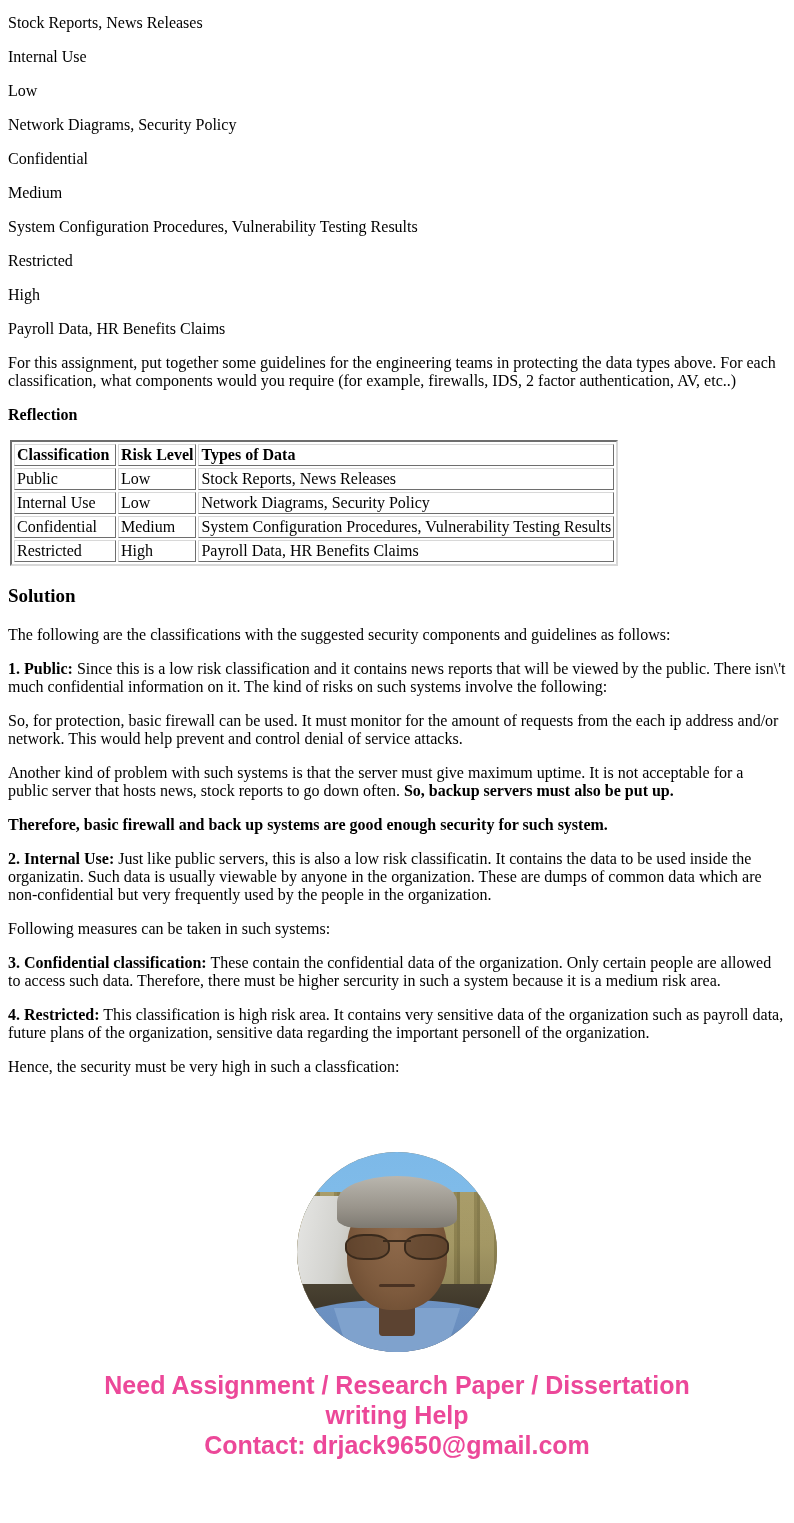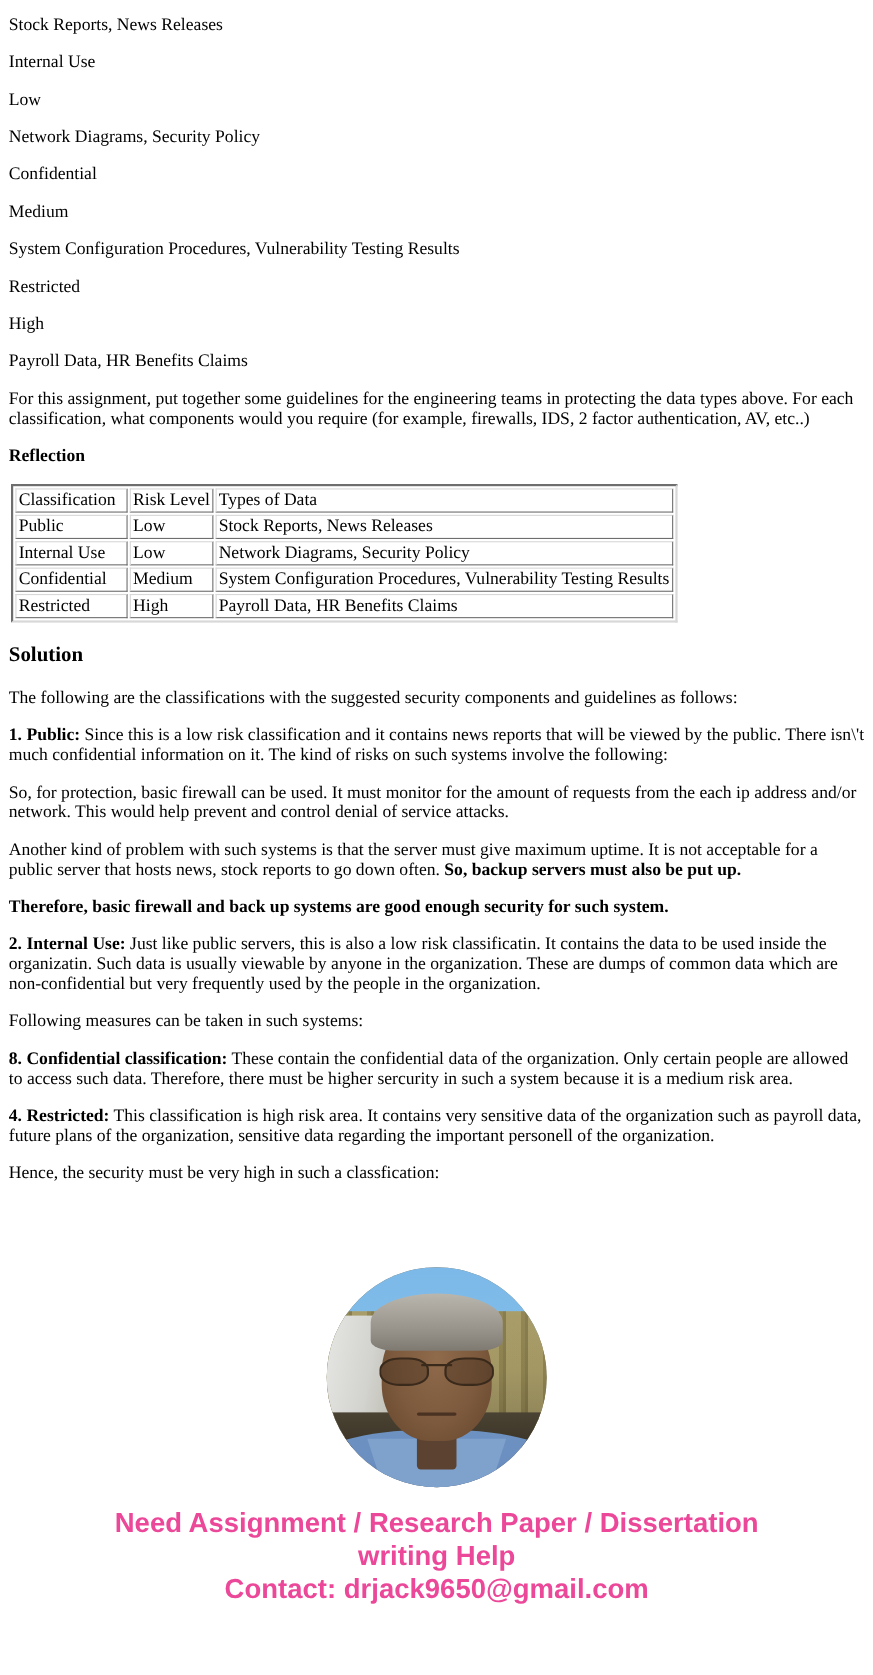--- a/index.html
+++ b/index.html
@@ -59,21 +59,21 @@
   table.classification-table th,
   table.classification-table td {
     border: 1px solid;
     border-color: #d8d8d8 #6e6e6e #6e6e6e #d8d8d8;
     padding: 1px 2px;
     text-align: left;
     vertical-align: top;
     font-weight: normal;
     white-space: nowrap;
   }
-  table.classification-table th { font-weight: normal; }
+  table.classification-table th { font-weight: bold; }
   table.classification-table .col-class { width: 96px; }
   table.classification-table .col-risk  { width: 66px; }
   table.classification-table .col-types { width: 404px; margin-left: 24px; }
 
   
   .avatar-block {
     margin: 0;
     padding: 60px 0 0 0;
     text-align: center;
   }
@@ -232,21 +232,21 @@
   <p class="para">So, for protection, basic firewall can be used. It must monitor for the amount of requests from the each ip address and/or network. This would help prevent and control denial of service attacks.</p>
 
   <p class="para"><span>Another kind of problem with such systems is that the server must give maximum uptime. It is not acceptable for a public server that hosts news, stock reports to go down often. </span><b>So, backup servers must also be put up.</b></p>
 
   <p class="para"><b>Therefore, basic firewall and back up systems are good enough security for such system.</b></p>
 
   <p class="para"><b>2. Internal Use:</b><span> Just like public servers, this is also a low risk classificatin. It contains the data to be used inside the organizatin. Such data is usually viewable by anyone in the organization. These are dumps of common data which are non-confidential but very frequently used by the people in the organization.</span></p>
 
   <p class="para">Following measures can be taken in such systems:</p>
 
-  <p class="para"><b>8. Confidential classification:</b><span> These contain the confidential data of the organization. Only certain people are allowed to access such data. Therefore, there must be higher sercurity in such a system because it is a medium risk area.</span></p>
+  <p class="para"><b>3. Confidential classification:</b><span> These contain the confidential data of the organization. Only certain people are allowed to access such data. Therefore, there must be higher sercurity in such a system because it is a medium risk area.</span></p>
 
   <p class="para"><b>4. Restricted:</b><span> This classification is high risk area. It contains very sensitive data of the organization such as payroll data, future plans of the organization, sensitive data regarding the important personell of the organization.</span></p>
 
   <p class="para">Hence, the security must be very high in such a classfication:</p>
 
   <div class="avatar-block">
     <div class="avatar" title="profile-photo-of-man-with-glasses-in-blue-shirt">
       <div class="av-sky"></div>
       <div class="av-wood"></div>
       <div class="av-wall"></div>

